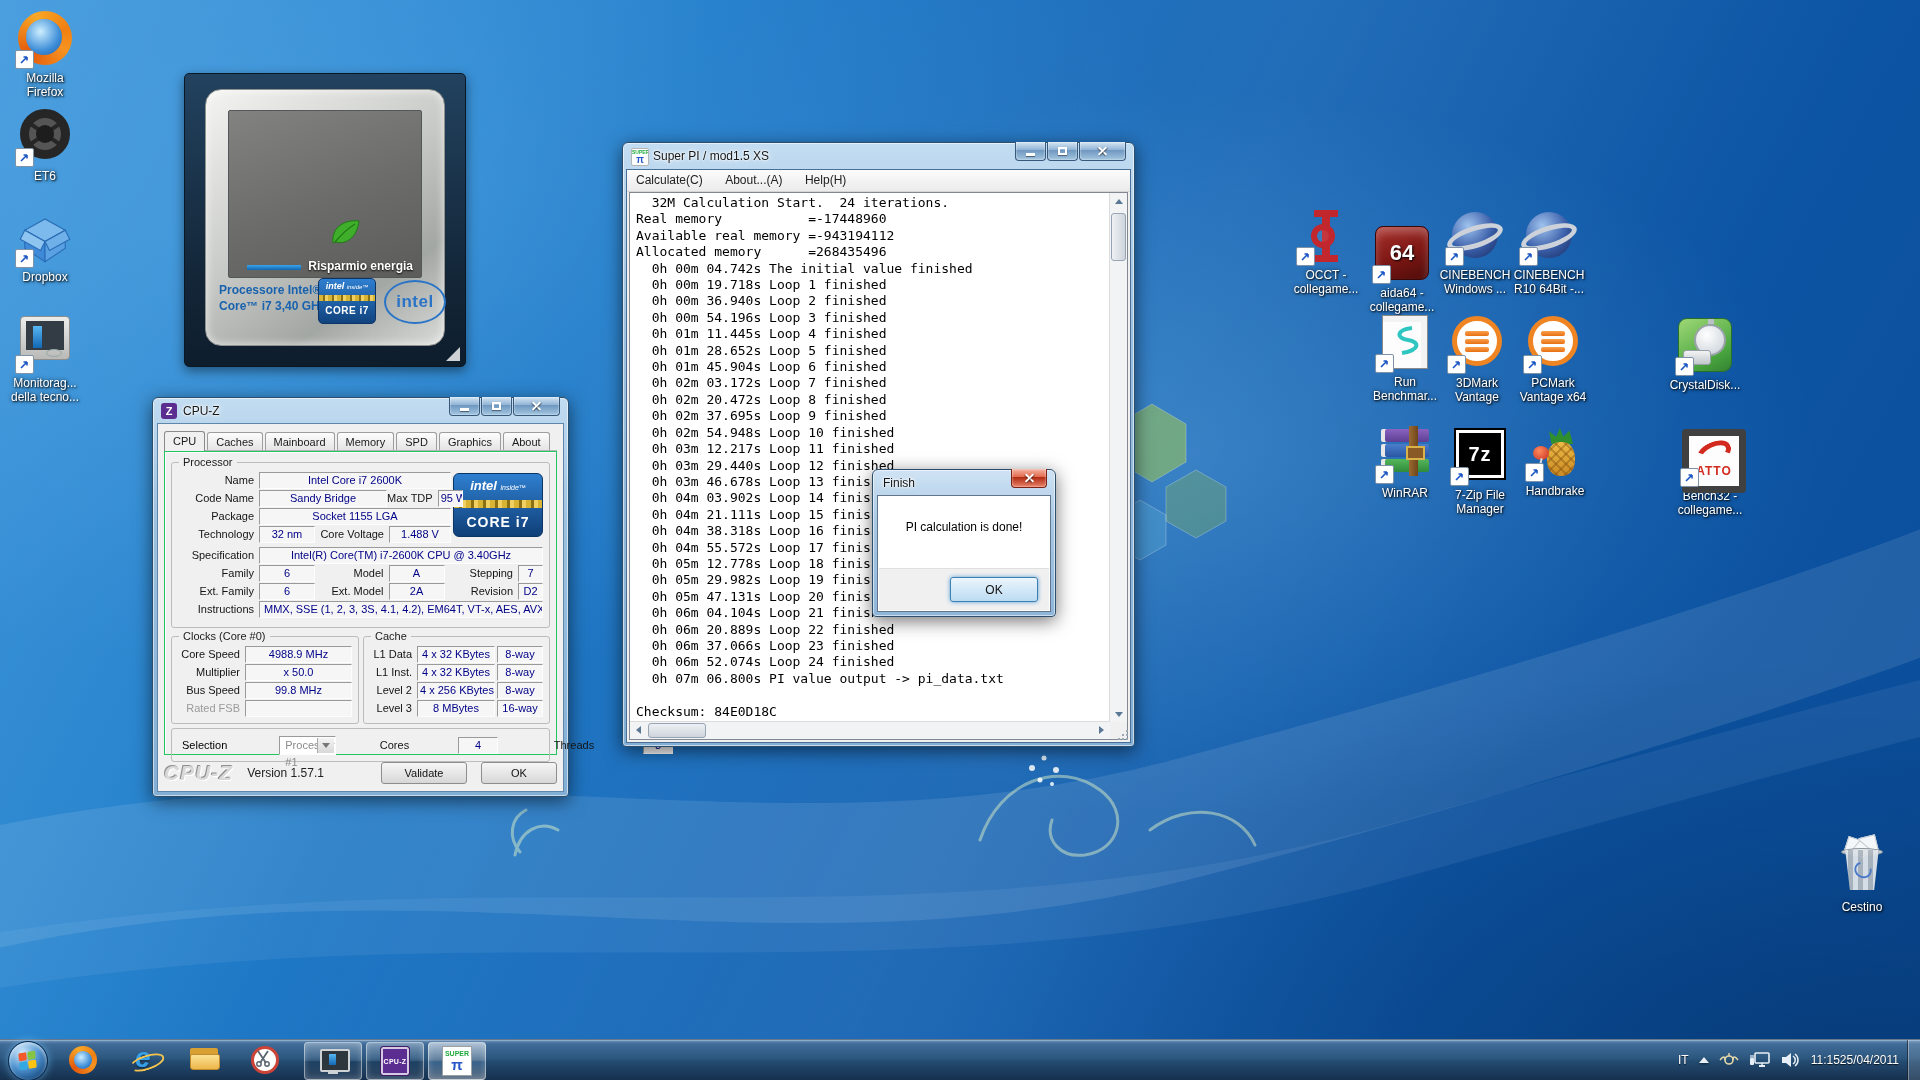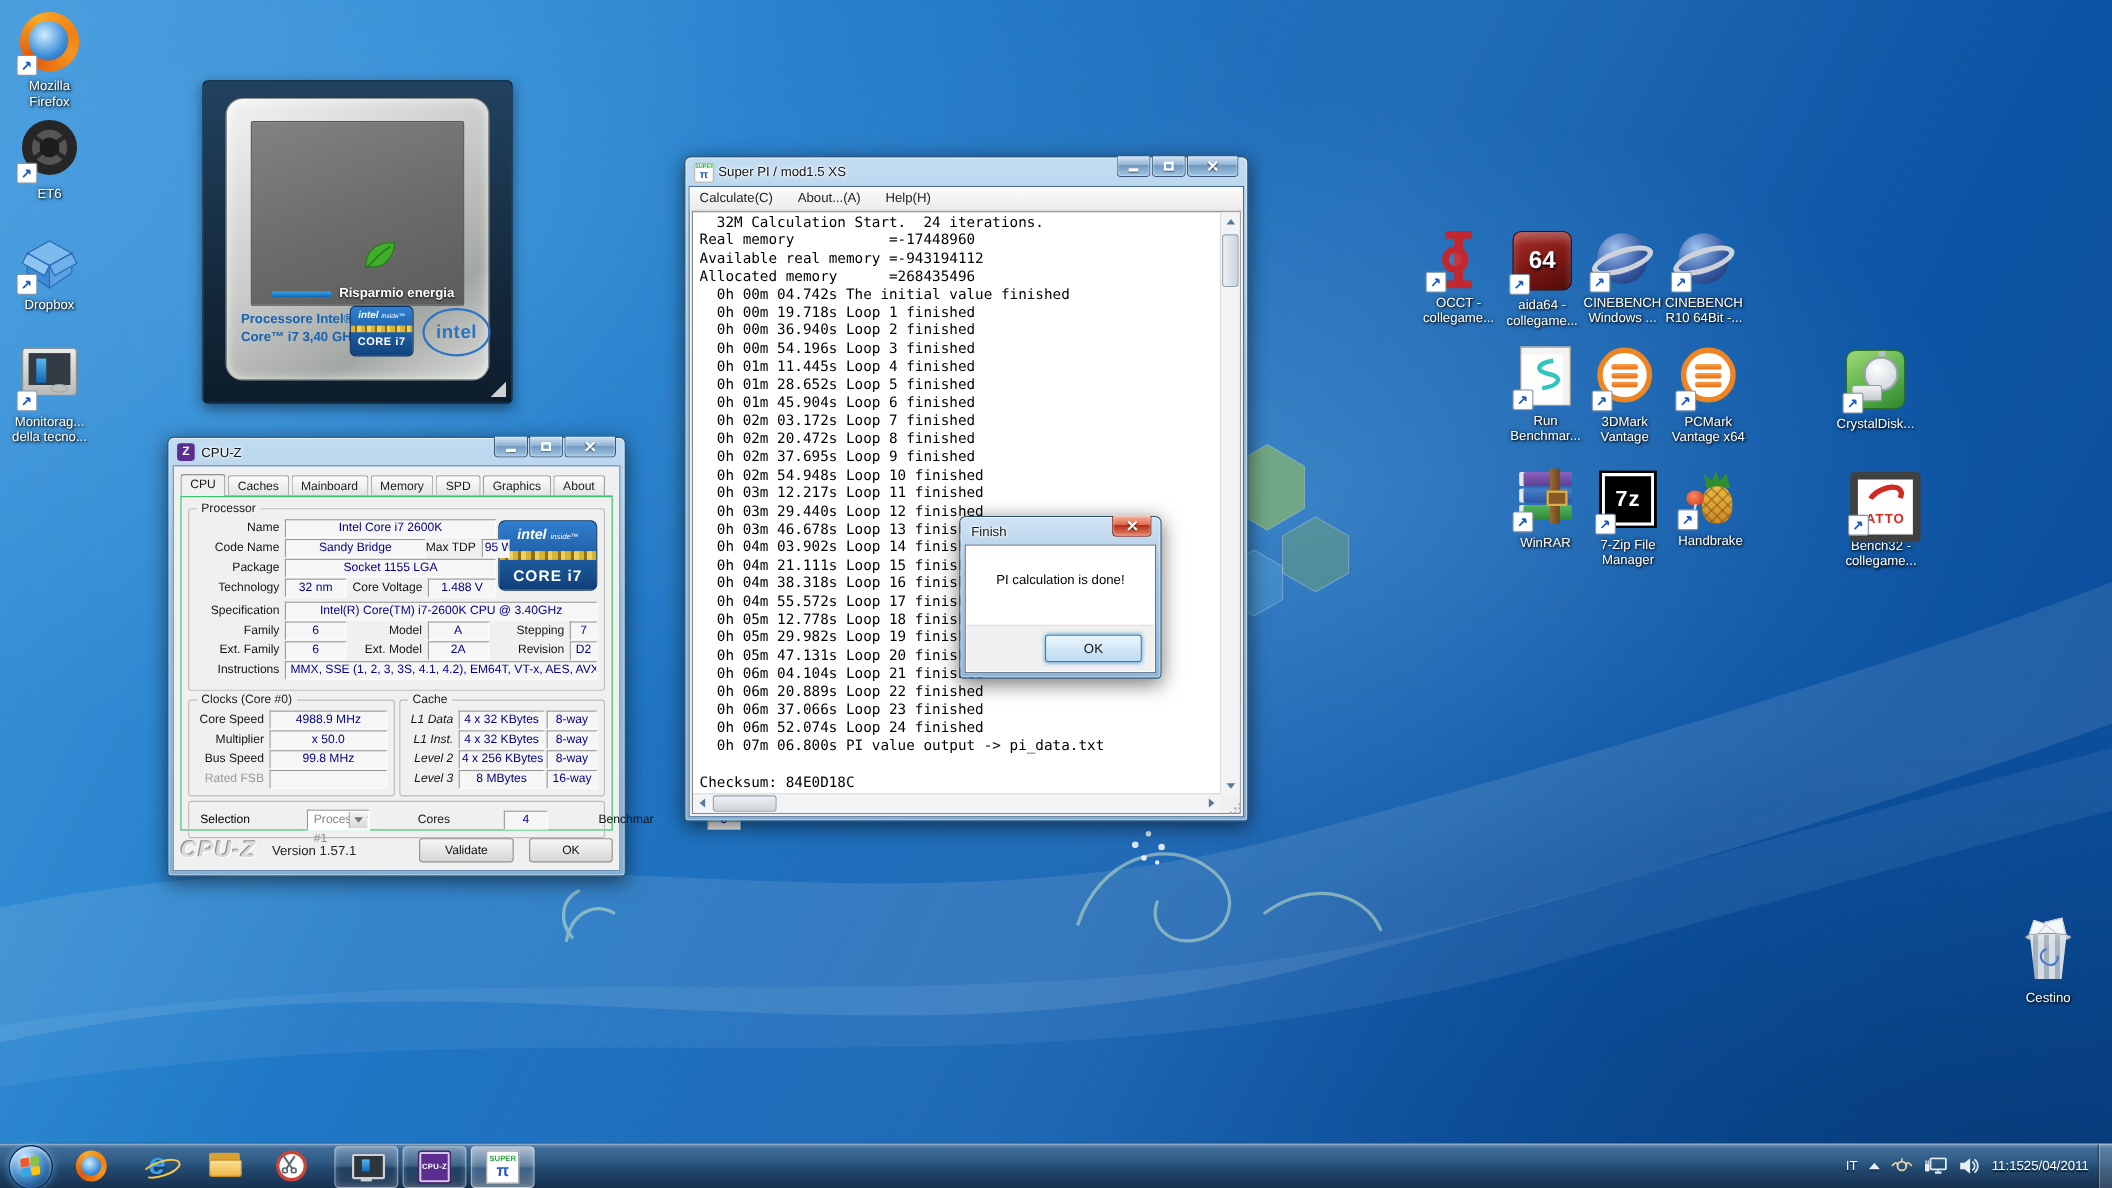--- a/index.html
+++ b/index.html
@@ -183,21 +183,21 @@
     border:1px solid #22c55e;box-shadow:inset 1px 1px 0 #fdfdfd;}
   .grp{position:absolute;border:1px solid #bcbcbc;border-radius:3px;}
   .gt{position:absolute;top:-8px;left:7px;background:#f0f0f0;padding:0 4px;font-size:11px;line-height:14px;color:#1a1a1a;}
   .rows{position:absolute;left:2px;right:2px;top:9px;}
   .row{display:flex;align-items:center;height:17px;margin:0 4px 1px 2px;}
   .row.rsv{margin-right:96px;}
   .row.gap{margin-top:4px;}
   .lbl{flex:none;text-align:right;padding-right:5px;font-size:11px;line-height:17px;color:#141414;white-space:nowrap;}
   .lbl.mid{flex:1;}
   .lbl.dim{color:#9a9a9a;}
-  .w78{width:78px;} .w64{width:64px;} .w44{width:44px;font-style:italic;}
+  .w78{width:78px;} .w64{width:64px;} .w44{width:44px;}
   .fld{flex:none;height:17px;box-sizing:border-box;background:#f6f6f6;border:1px solid;
     border-color:#9a9a9a #fdfdfd #fdfdfd #9a9a9a;color:#000087;font-size:11px;line-height:15px;
     text-align:center;overflow:hidden;white-space:nowrap;padding:0 2px;}
   .fld.grow{flex:1;} .fld.left{text-align:left;padding-left:4px;}
   .fw56{width:56px;} .fw48{width:25px;} .fw62{width:62px;} .fw118{width:128px;}
   .fw46{width:46px;margin-left:2px;} .fw40{width:40px;} .fw30{width:30px;}
   .badge{position:absolute;right:6px;top:10px;width:88px;height:62px;border-radius:6px;overflow:hidden;
     background:linear-gradient(#2f7fd0,#0f3f78);border:1px solid #0c3566;text-align:center;}
   .badge .bi{color:#fff;font-style:italic;font-weight:bold;font-size:13px;line-height:24px;}
   .badge .bi small{font-size:7px;font-weight:normal;}
@@ -435,21 +435,21 @@
       </div>
     <span class="sc">
         <svg width="11" height="11">
           <path d="M2 9 L8 3 M8 3 L4.5 3 M8 3 L8 6.5" stroke="#1a56c4" stroke-width="1.6" fill="none"></path>
         </svg>
       </span>
     </div>
   <div class="dlabel">OCCT -
 collegame...</div>
 </div>
-<div class="dicon" style="left:1354px;top:208px;">
+<div class="dicon" style="left:1354px;top:224px;">
   <div class="ico">
       <div class="art-aida">
         <span>64</span>
       </div>
     <span class="sc">
         <svg width="11" height="11">
           <path d="M2 9 L8 3 M8 3 L4.5 3 M8 3 L8 6.5" stroke="#1a56c4" stroke-width="1.6" fill="none"></path>
         </svg>
       </span>
     </div>
@@ -756,21 +756,21 @@
         </div>
       </div>
       <div class="grp" style="left:6px;right:6px;top:276px;height:32px;">
         <div class="selrow">
           <span>Selection</span>
           <span class="dd"><span>Processor #1</span><span class="arr">
                 <span class="caret-d"></span>
               </span></span>
           <span class="lbl mid">Cores</span>
           <span class="fld fw40">4</span>
-          <span class="lbl" style="width:52px;">Benchmar</span>
+          <span class="lbl" style="width:52px;">Threads</span>
           <span class="fld fw30">8</span>
         </div>
       </div>
     </div>
     <div class="cpuz-foot">
       <span class="cpuzlogo">CPU-Z</span>
       <span class="ver">Version 1.57.1</span>
       <div class="btn v">Validate</div>
       <div class="btn o">OK</div>
     </div>

